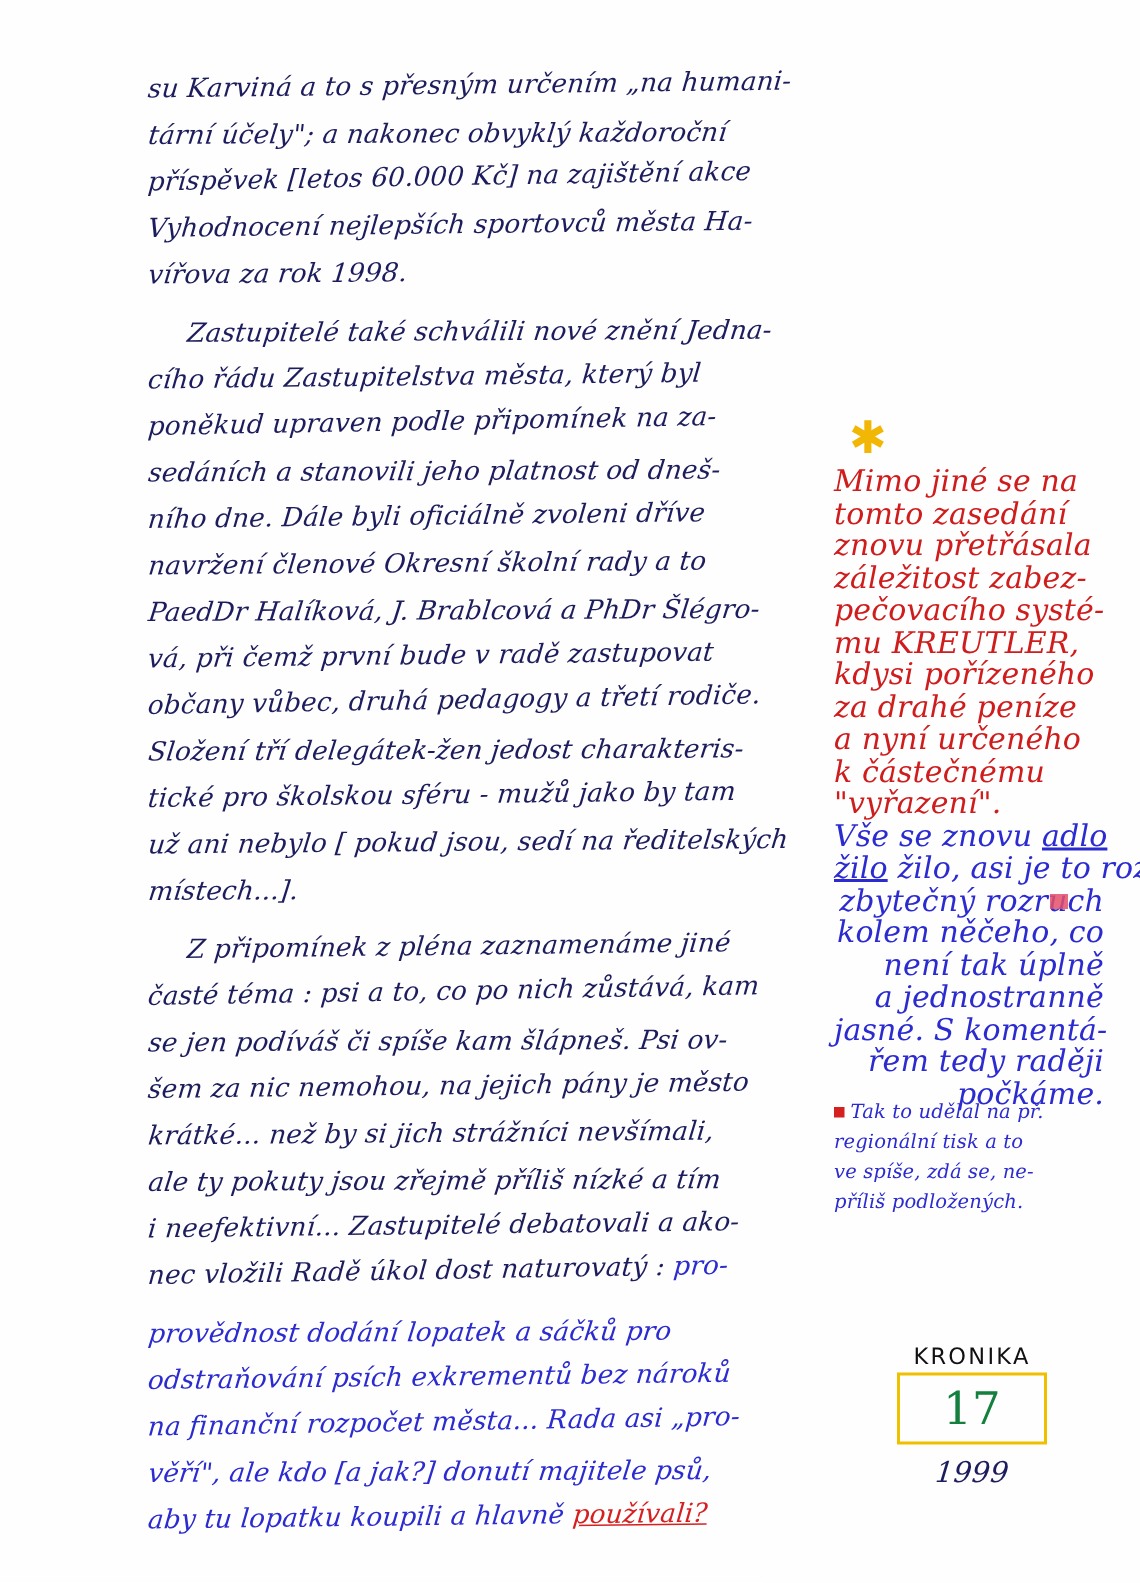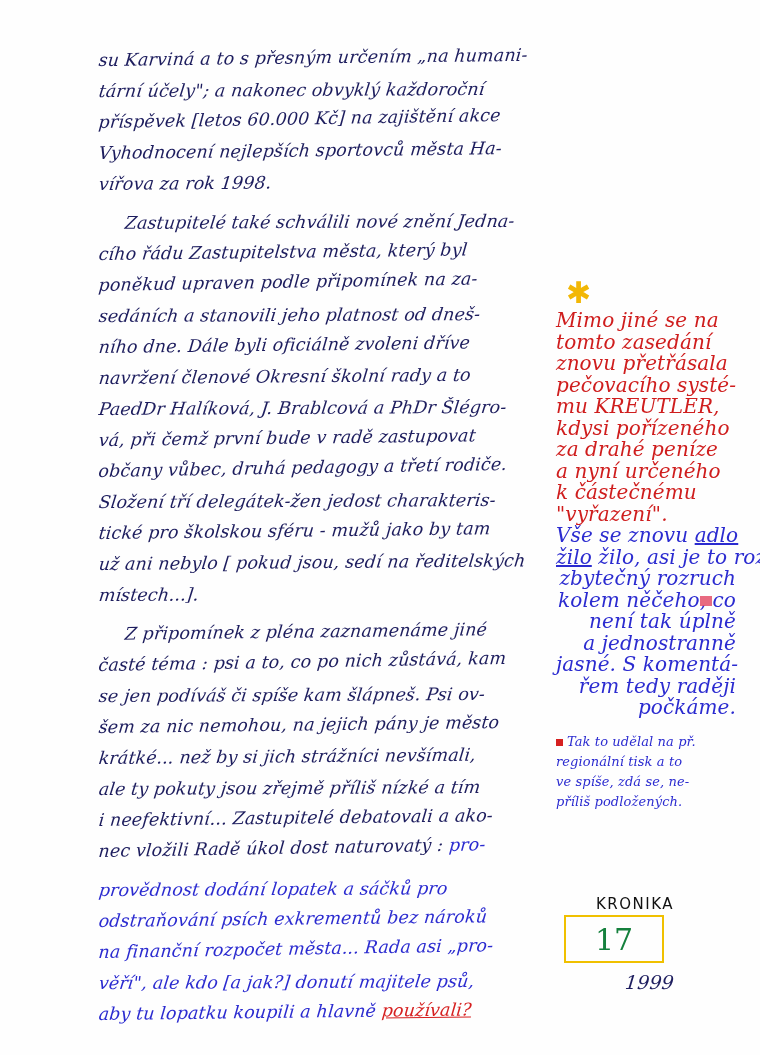--- a/index.html
+++ b/index.html
@@ -111,24 +111,24 @@
   }
 
   .ul-word {
     text-decoration: underline;
     text-decoration-color: currentColor;
   }
 
   
   .stamp {
     position: absolute;
-    left: 554px;
+    left: 588px;
     top: 895px;
     width: 120px;
-    text-align: right;
+    text-align: center;
   }
   .stamp-title {
     font-family: "DejaVu Sans", sans-serif;
     font-size: 15px;
     letter-spacing: 1.5px;
     color: #111;
     margin-bottom: 2px;
   }
   .stamp-box {
     width: 96px;
@@ -211,20 +211,21 @@
 
   </div>
 
   <div class="star">✱</div>
 
   <div class="margin-note hw">
     <div class="mn-red">
       <div class="line">Mimo jiné se na</div>
       <div class="line">tomto zasedání</div>
       <div class="line">znovu přetřásala</div>
+      <div class="line">záležitost zabez-</div>
       <div class="line">pečovacího systé-</div>
       <div class="line">mu KREUTLER,</div>
       <div class="line">kdysi pořízeného</div>
       <div class="line">za drahé peníze</div>
       <div class="line">a nyní určeného</div>
       <div class="line">k částečnému</div>
       <div class="line">"vyřazení".</div>
     </div>
     <div class="mn-blue">
       <div class="line">

